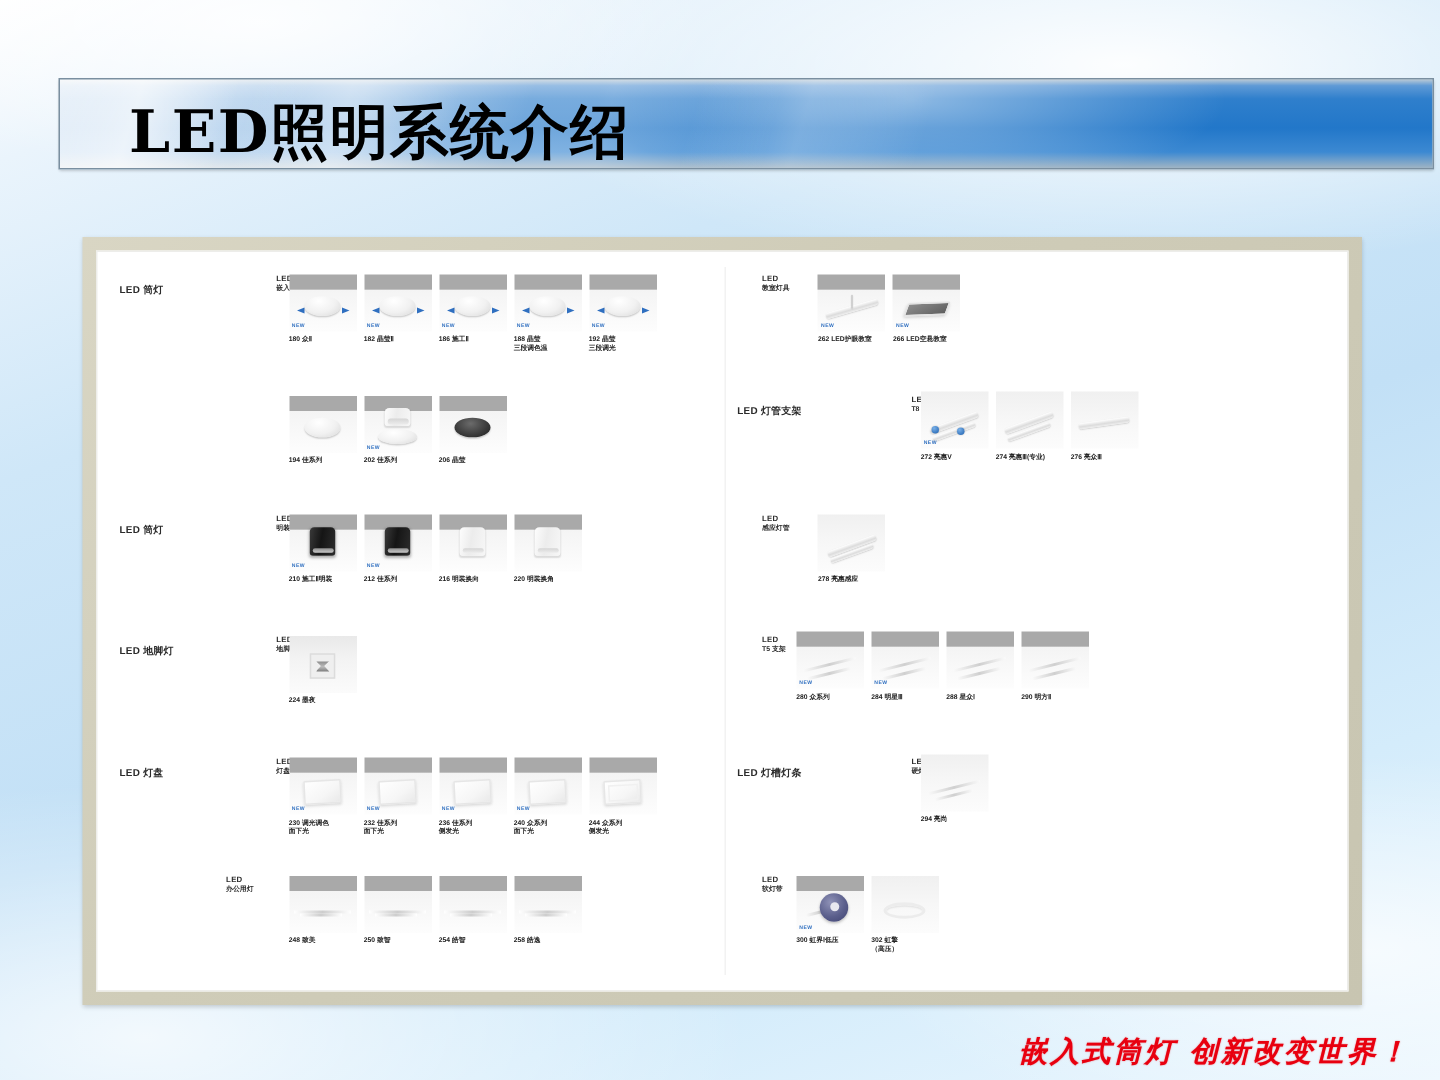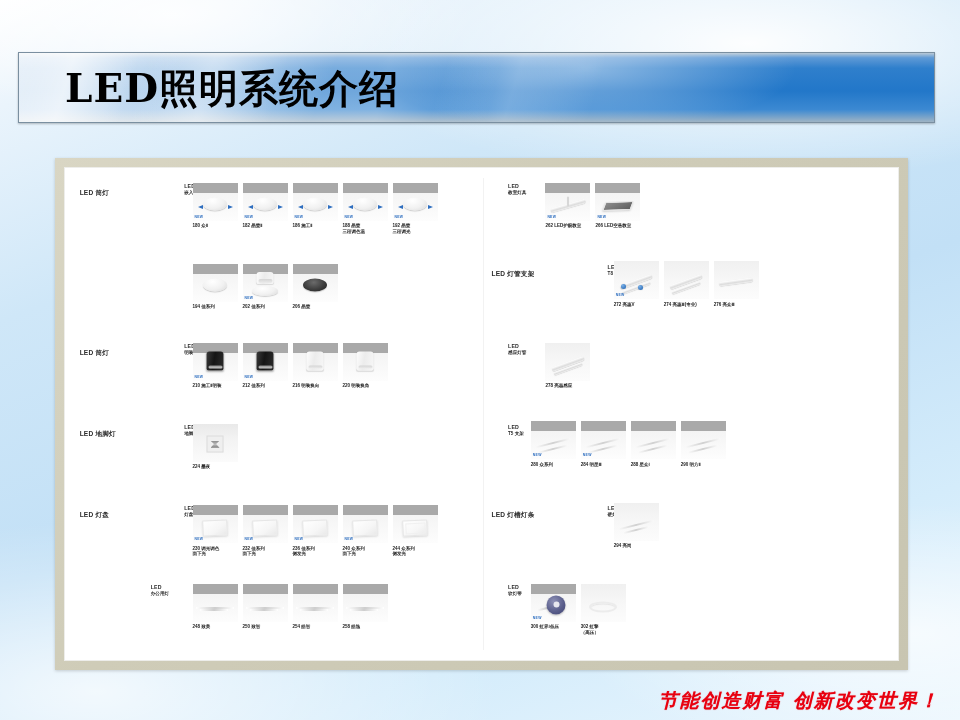--- a/index.html
+++ b/index.html
@@ -9,21 +9,21 @@
     background:
       radial-gradient(ellipse 700px 220px at 78% 6%, rgba(255,255,255,0.95) 0%, rgba(255,255,255,0.0) 62%),
       radial-gradient(ellipse 500px 170px at 18% 2%, rgba(255,255,255,0.85) 0%, rgba(255,255,255,0.0) 60%),
       radial-gradient(ellipse 620px 260px at 10% 96%, rgba(255,255,255,0.75) 0%, rgba(255,255,255,0.0) 65%),
       radial-gradient(ellipse 520px 200px at 95% 88%, rgba(255,255,255,0.7) 0%, rgba(255,255,255,0.0) 65%),
       linear-gradient(160deg, #ffffff 0%, #eaf4fc 10%, #cfe7f8 30%, #c2e0f6 55%, #d4ecfb 78%, #eaf6fe 100%);
   }
 
   
   .title-banner {
-    position:absolute; left:18px; top:52px; width:917px; height:71px;
+    position:absolute; left:39px; top:52px; width:917px; height:61px;
     border:1px solid #7a8fa0;
     background:
       linear-gradient(118deg, rgba(255,255,255,0.70) 0%, rgba(255,255,255,0.0) 18%),
       linear-gradient(112deg, rgba(255,255,255,0.45) 22%, rgba(255,255,255,0.0) 34%),
       linear-gradient(104deg, rgba(255,255,255,0.35) 40%, rgba(255,255,255,0.0) 52%),
       radial-gradient(ellipse 300px 90px at 62% 22%, rgba(255,255,255,0.45), rgba(255,255,255,0) 70%),
       linear-gradient(180deg, #b9c9d6 0%, #5f9ad6 7%, #2f7fcc 22%, #2277c9 55%, #3c89d2 82%, #9fb4c4 100%);
     box-shadow:0 1px 2px rgba(0,0,0,0.25);
     overflow:hidden;
   }
@@ -595,13 +595,13 @@
               </span>
             </div>
             <div class="thumb-label">302 虹擎
 （高压）</div>
           </div>
         </div>
       </div>
   </div>
 </div>
 
-<div class="footer-slogan">节能创造财富 创新改变世界！</div>
+<div class="footer-slogan">嵌入式筒灯 创新改变世界！</div>
 
 </body></html>

